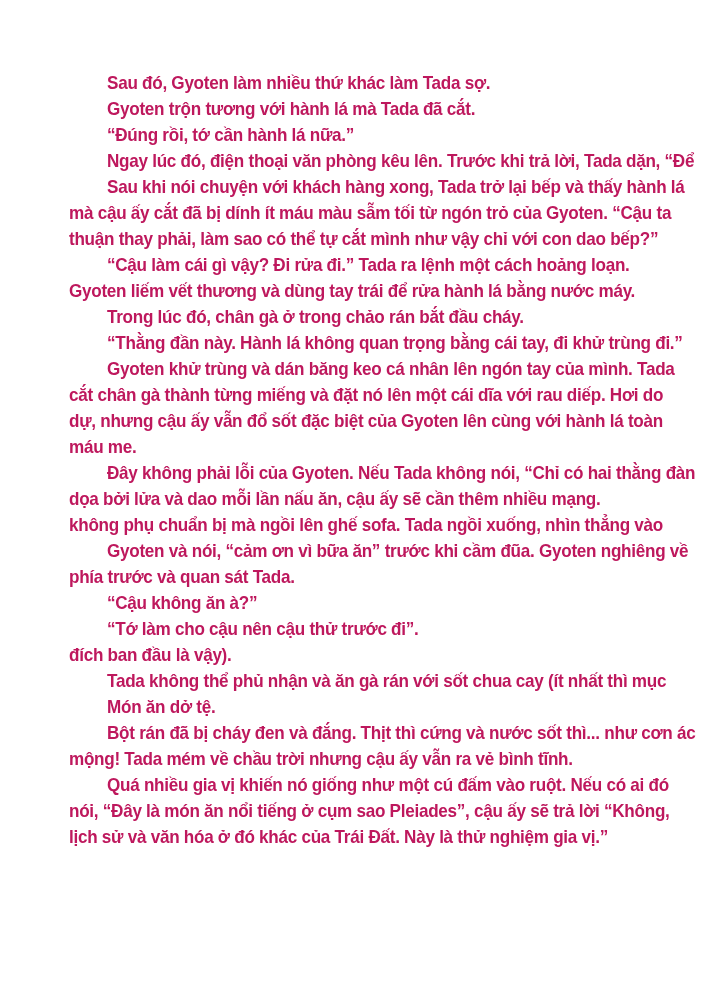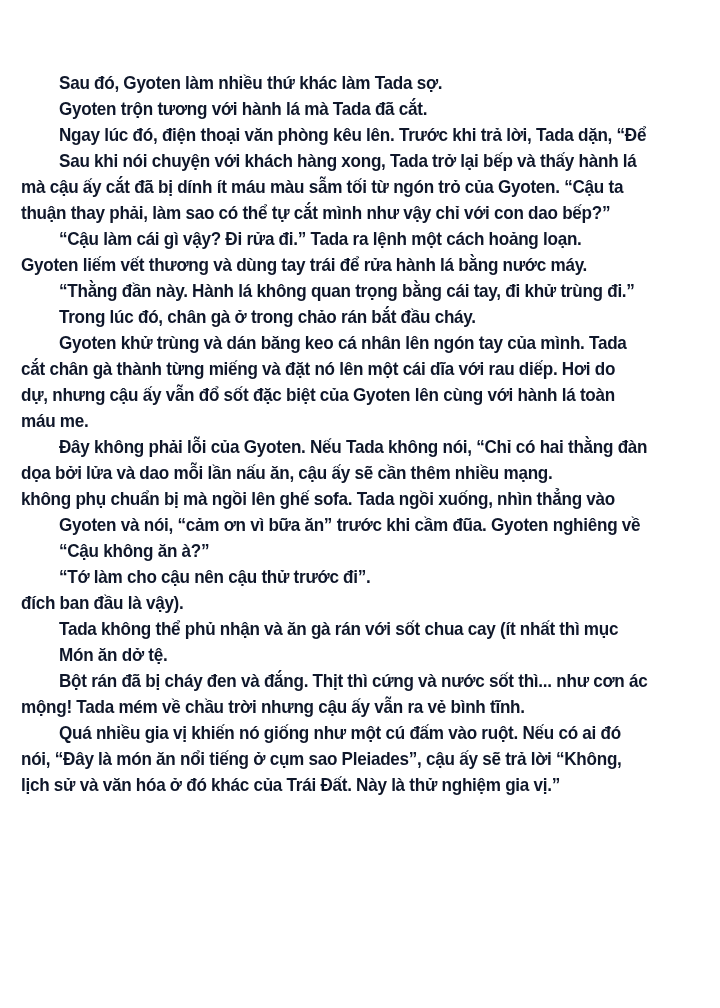--- a/index.html
+++ b/index.html
@@ -19,54 +19,57 @@
     top: 70px;
     left: 21px;
     width: 678px;
   }
   .line {
     height: 26px;
     line-height: 26px;
     white-space: nowrap;
     font-weight: bold;
     font-size: 19px;
-    color: #0f172a;
+    color: #be185d;
     letter-spacing: -0.3px;
+    margin-left: 48px;
   }
   .line.indent {
     padding-left: 38px;
   }
   .line .tx {
     display: inline-block;
     transform-origin: 0 50%;
   }
 </style>
 </head>
 <body style="color: rgb(20, 20, 20); background: rgb(255, 255, 255);">
 
 <div class="page">
   <div>
       <div class="line indent"><span class="tx" style="transform: scaleX(0.9);">Sau đó, Gyoten làm nhiều thứ khác làm Tada sợ.</span></div>
       <div class="line indent"><span class="tx" style="transform: scaleX(0.9);">Gyoten trộn tương với hành lá mà Tada đã cắt.</span></div>
+      <div class="line indent"><span class="tx" style="transform: scaleX(0.9);">“Đúng rồi, tớ cần hành lá nữa.”</span></div>
       <div class="line indent"><span class="tx" style="transform: scaleX(0.9);">Ngay lúc đó, điện thoại văn phòng kêu lên. Trước khi trả lời, Tada dặn, “Để</span></div>
       <div class="line indent"><span class="tx" style="transform: scaleX(0.9);">Sau khi nói chuyện với khách hàng xong, Tada trở lại bếp và thấy hành lá</span></div>
       <div class="line"><span class="tx" style="transform: scaleX(0.9);">mà cậu ấy cắt đã bị dính ít máu màu sẫm tối từ ngón trỏ của Gyoten. “Cậu ta</span></div>
       <div class="line"><span class="tx" style="transform: scaleX(0.9);">thuận thay phải, làm sao có thể tự cắt mình như vậy chỉ với con dao bếp?”</span></div>
       <div class="line indent"><span class="tx" style="transform: scaleX(0.9);">“Cậu làm cái gì vậy? Đi rửa đi.” Tada ra lệnh một cách hoảng loạn.</span></div>
       <div class="line"><span class="tx" style="transform: scaleX(0.9);">Gyoten liếm vết thương và dùng tay trái để rửa hành lá bằng nước máy.</span></div>
+      <div class="line indent"><span class="tx" style="transform: scaleX(0.9);">Trong lúc đó, chân gà ở trong chảo rán bắt đầu cháy.</span></div>
       <div class="line indent"><span class="tx" style="transform: scaleX(0.9);">“Thằng đần này. Hành lá không quan trọng bằng cái tay, đi khử trùng đi.”</span></div>
-      <div class="line indent"><span class="tx" style="transform: scaleX(0.9);">Trong lúc đó, chân gà ở trong chảo rán bắt đầu cháy.</span></div>
       <div class="line indent"><span class="tx" style="transform: scaleX(0.9);">Gyoten khử trùng và dán băng keo cá nhân lên ngón tay của mình. Tada</span></div>
       <div class="line"><span class="tx" style="transform: scaleX(0.9);">cắt chân gà thành từng miếng và đặt nó lên một cái dĩa với rau diếp. Hơi do</span></div>
       <div class="line"><span class="tx" style="transform: scaleX(0.9);">dự, nhưng cậu ấy vẫn đổ sốt đặc biệt của Gyoten lên cùng với hành lá toàn</span></div>
       <div class="line"><span class="tx" style="transform: scaleX(0.9);">máu me.</span></div>
       <div class="line indent"><span class="tx" style="transform: scaleX(0.9);">Đây không phải lỗi của Gyoten. Nếu Tada không nói, “Chỉ có hai thằng đàn</span></div>
       <div class="line"><span class="tx" style="transform: scaleX(0.9);">dọa bởi lửa và dao mỗi lần nấu ăn, cậu ấy sẽ cần thêm nhiều mạng.</span></div>
       <div class="line"><span class="tx" style="transform: scaleX(0.9);">không phụ chuẩn bị mà ngồi lên ghế sofa. Tada ngồi xuống, nhìn thẳng vào</span></div>
       <div class="line indent"><span class="tx" style="transform: scaleX(0.9);">Gyoten và nói, “cảm ơn vì bữa ăn” trước khi cầm đũa. Gyoten nghiêng về</span></div>
+      <div class="line"><span class="tx" style="transform: scaleX(0.9);">phía trước và quan sát Tada.</span></div>
       <div class="line indent"><span class="tx" style="transform: scaleX(0.9);">“Cậu không ăn à?”</span></div>
       <div class="line indent"><span class="tx" style="transform: scaleX(0.9);">“Tớ làm cho cậu nên cậu thử trước đi”.</span></div>
       <div class="line"><span class="tx" style="transform: scaleX(0.9);">đích ban đầu là vậy).</span></div>
       <div class="line indent"><span class="tx" style="transform: scaleX(0.9);">Tada không thể phủ nhận và ăn gà rán với sốt chua cay (ít nhất thì mục</span></div>
       <div class="line indent"><span class="tx" style="transform: scaleX(0.9);">Món ăn dở tệ.</span></div>
       <div class="line indent"><span class="tx" style="transform: scaleX(0.9);">Bột rán đã bị cháy đen và đắng. Thịt thì cứng và nước sốt thì... như cơn ác</span></div>
       <div class="line"><span class="tx" style="transform: scaleX(0.9);">mộng! Tada mém về chầu trời nhưng cậu ấy vẫn ra vẻ bình tĩnh.</span></div>
       <div class="line indent"><span class="tx" style="transform: scaleX(0.9);">Quá nhiều gia vị khiến nó giống như một cú đấm vào ruột. Nếu có ai đó</span></div>
       <div class="line"><span class="tx" style="transform: scaleX(0.9);">nói, “Đây là món ăn nổi tiếng ở cụm sao Pleiades”, cậu ấy sẽ trả lời “Không,</span></div>
       <div class="line"><span class="tx" style="transform: scaleX(0.9);">lịch sử và văn hóa ở đó khác của Trái Đất. Này là thử nghiệm gia vị.”</span></div>

